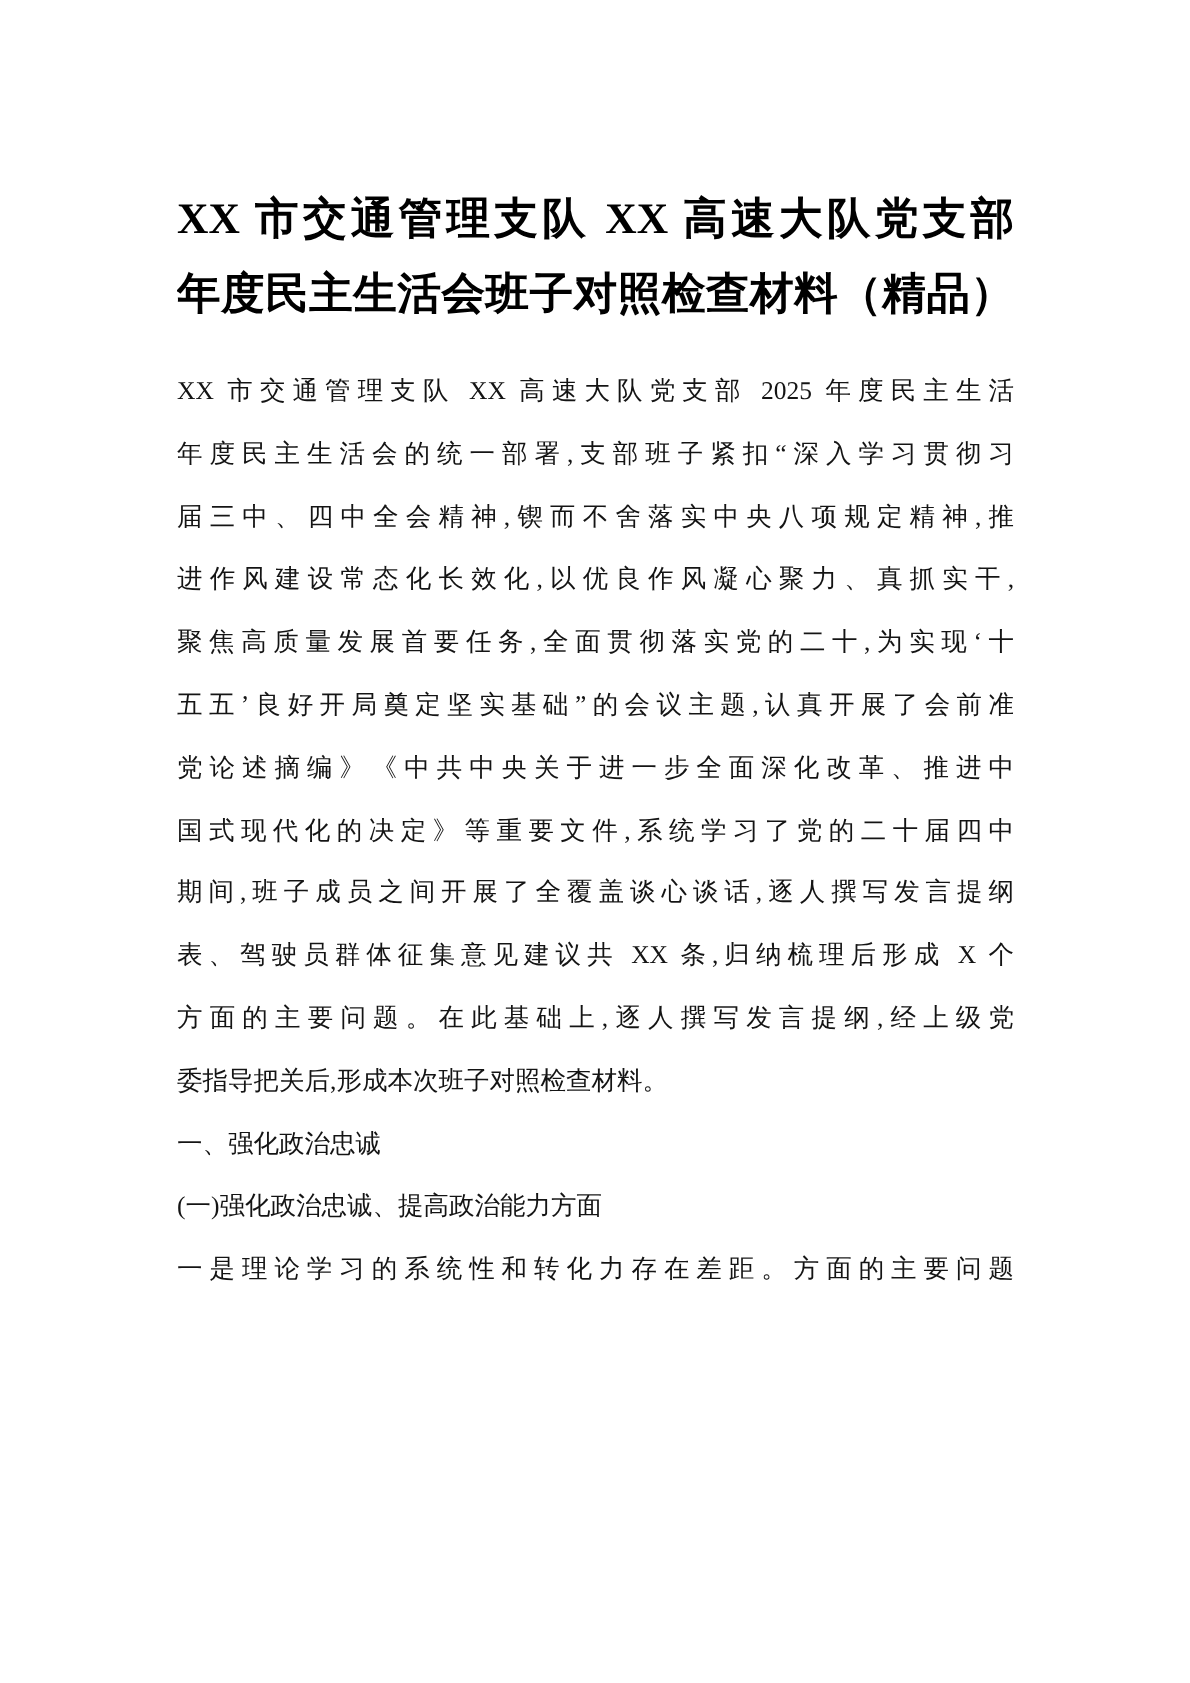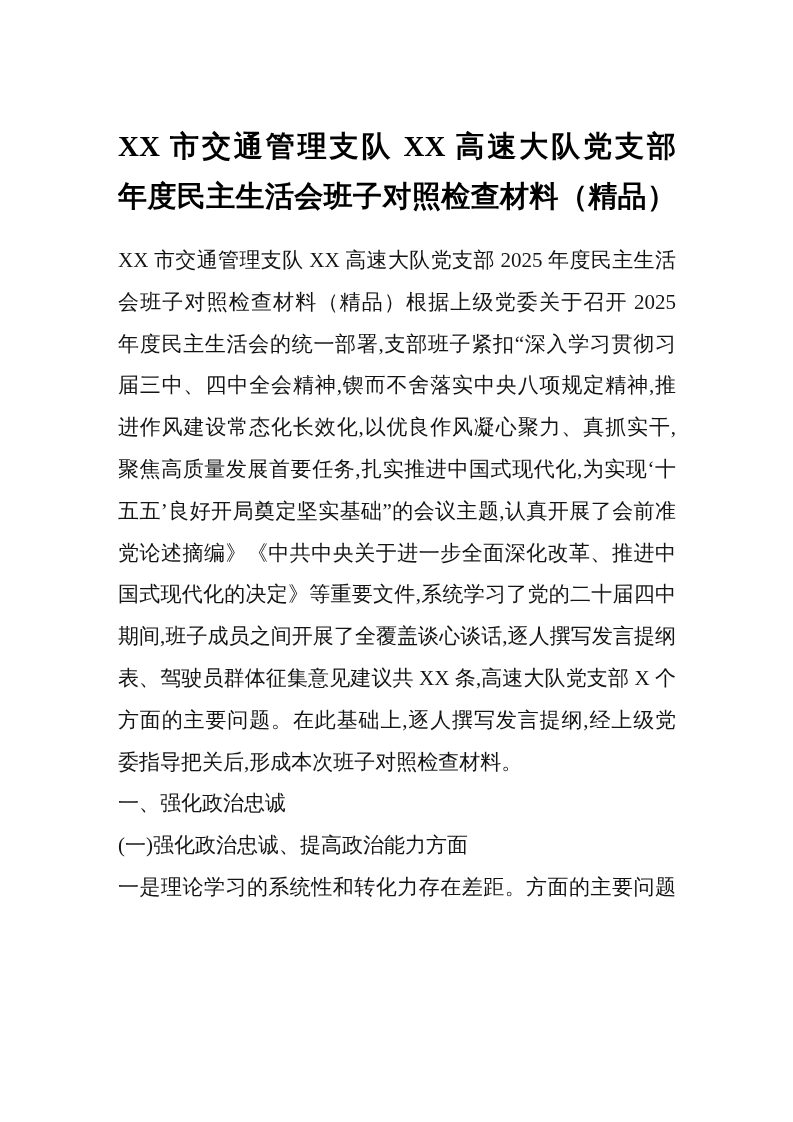--- a/index.html
+++ b/index.html
@@ -29,21 +29,21 @@
   .title-line {
     height: 50px;
     line-height: 50px;
     text-align: justify;
     text-align-last: justify;
     overflow: hidden;
     white-space: normal;
   }
   .doc-body {
     margin-top: 19px;
-    font-size: 21px;
+    font-size: 17px;
     font-weight: normal;
     color: #141414;
   }
   .line {
     height: 41.8px;
     line-height: 41.8px;
     overflow: hidden;
   }
   .just {
     text-align: justify;
@@ -59,30 +59,29 @@
 
 <div class="page">
 
   <h1 class="doc-title">
     <div class="title-line">XX 市交通管理支队 XX 高速大队党支部 2025</div>
     <div class="title-line">年度民主生活会班子对照检查材料（精品）</div>
   </h1>
 
   <div class="doc-body">
     <div class="line just">XX 市交通管理支队 XX 高速大队党支部 2025 年度民主生活</div>
-    <div class="line just">会班子对照检查材料（精品）根据上级党委关于召开 2025</div>
     <div class="line just">年度民主生活会的统一部署,支部班子紧扣“深入学习贯彻习</div>
     <div class="line just">届三中、四中全会精神,锲而不舍落实中央八项规定精神,推</div>
     <div class="line just">进作风建设常态化长效化,以优良作风凝心聚力、真抓实干,</div>
-    <div class="line just">聚焦高质量发展首要任务,扎实推进中国式现代化,为实现‘十</div>
+    <div class="line just">聚焦高质量发展首要任务,全面贯彻落实党的二十,为实现‘十</div>
     <div class="line just">五五’良好开局奠定坚实基础”的会议主题,认真开展了会前准</div>
     <div class="line just">党论述摘编》《中共中央关于进一步全面深化改革、推进中</div>
     <div class="line just">国式现代化的决定》等重要文件,系统学习了党的二十届四中</div>
     <div class="line just">期间,班子成员之间开展了全覆盖谈心谈话,逐人撰写发言提纲</div>
-    <div class="line just">表、驾驶员群体征集意见建议共 XX 条,高速大队党支部 X 个</div>
+    <div class="line just">表、驾驶员群体征集意见建议共 XX 条,归纳梳理后形成 X 个</div>
     <div class="line just">方面的主要问题。在此基础上,逐人撰写发言提纲,经上级党</div>
     <div class="line left">委指导把关后,形成本次班子对照检查材料。</div>
 
     <div class="line left">一、强化政治忠诚</div>
     <div class="line left">(一)强化政治忠诚、提高政治能力方面</div>
     <div class="line just">一是理论学习的系统性和转化力存在差距。方面的主要问题</div>
   </div>
 
 </div>
 

